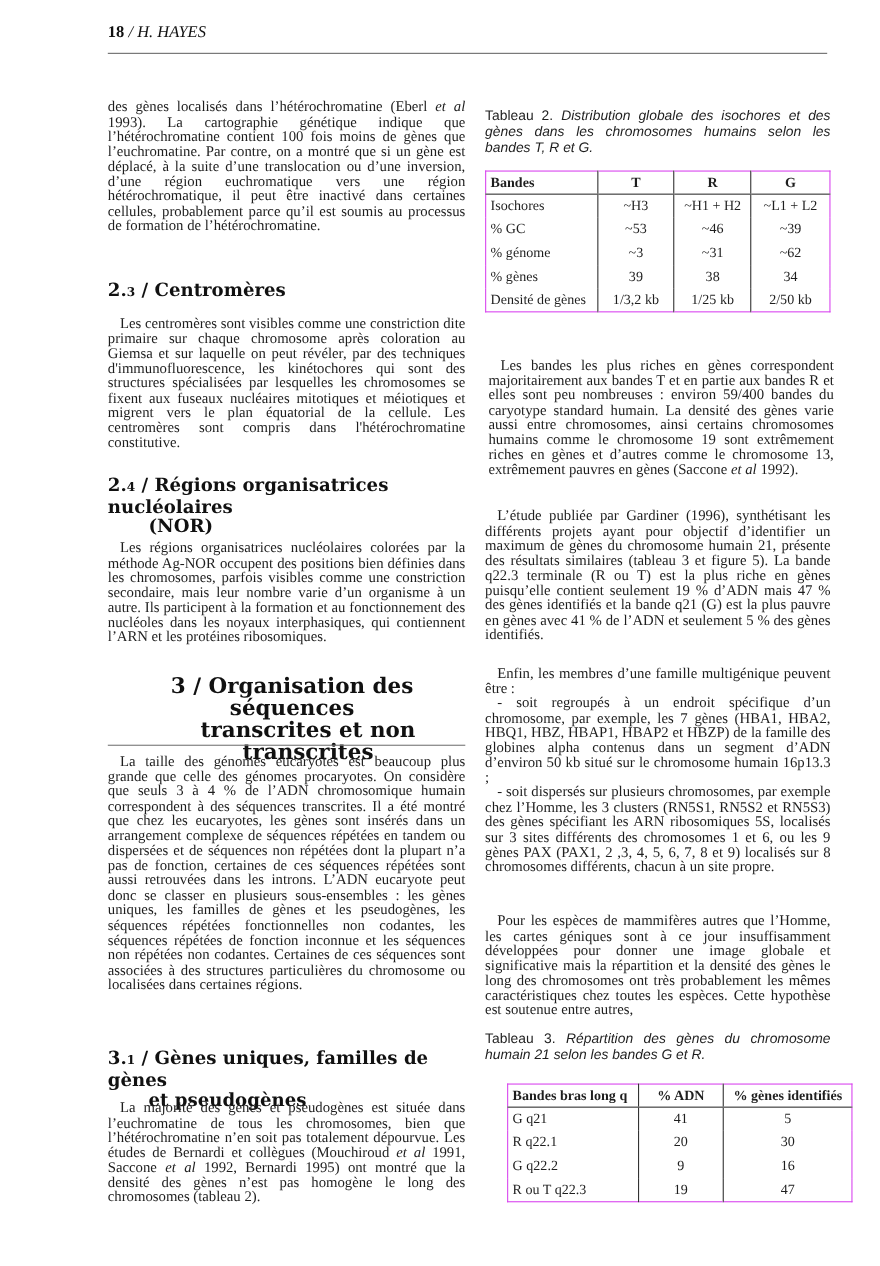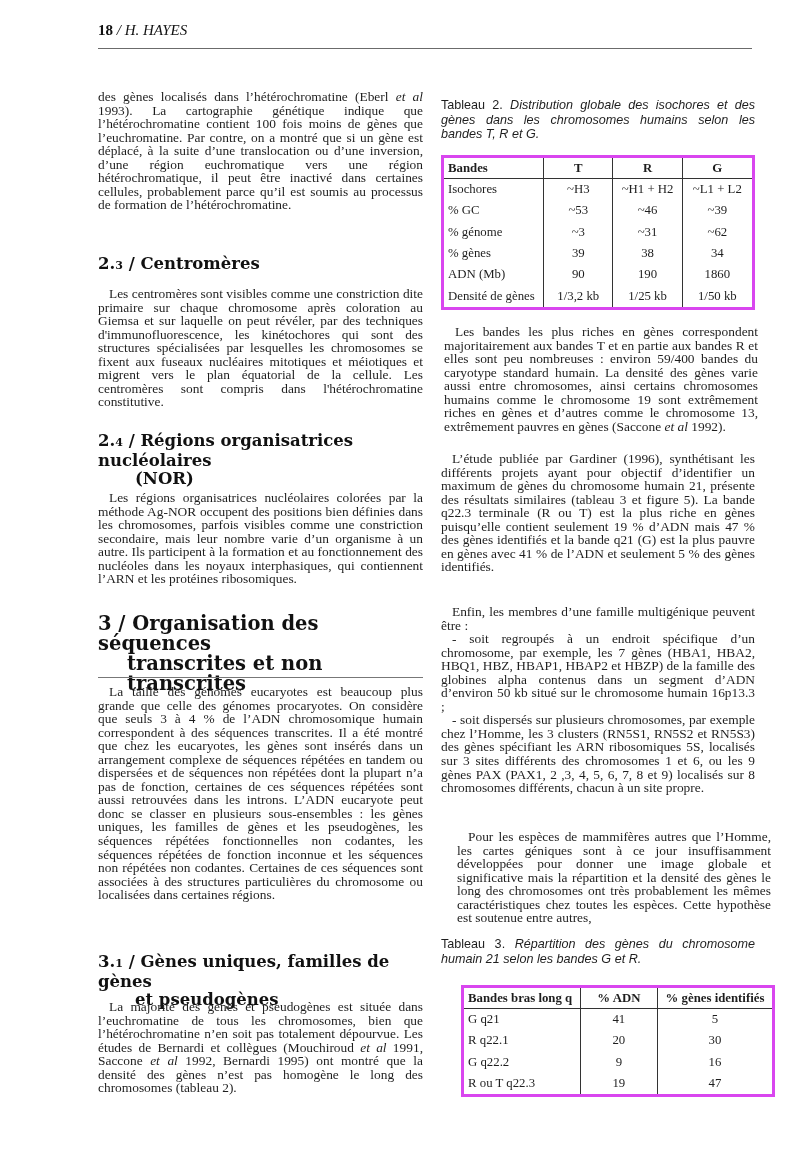--- a/index.html
+++ b/index.html
@@ -14,34 +14,34 @@
 
   
   .txt { font-family: "Liberation Serif", serif; font-size: 13.4px; line-height: 13.55px; text-align: justify; color: #1e1e1e; }
   .txt p { margin: 0; }
   .indent { text-indent: 11px; }
   .it { font-style: italic; }
 
   .h2 { font-family: "DejaVu Serif", serif; font-weight: bold; font-size: 16.5px; line-height: 18px; color: #111; }
   .h2 .num small { font-size: 11px; }
   .h2 .cont { display: block; padding-left: 37px; }
-  .h1 { font-family: "DejaVu Serif", serif; font-weight: bold; font-size: 19.5px; line-height: 20px; color: #111; }
+  .h1 { font-family: "DejaVu Serif", serif; font-weight: bold; font-size: 19.5px; line-height: 20px; color: #111; text-align: center; }
   .h1 .cont { display: block; padding-left: 29px; }
   #sec3-rule { left: 98px; top: 677px; width: 325px; height: 0; border-top: 1px solid #777; }
 
   
   .cap { font-family: "Liberation Sans", sans-serif; font-size: 12.6px; line-height: 14.5px; text-align: justify; color: #1e1e1e; }
   .cap .lbl { font-weight: normal; }
   .cap .ci { font-style: italic; }
 
   
   table.dt { border-collapse: collapse; font-family: "Liberation Serif", serif; font-size: 12.8px; color: #1e1e1e; }
   table.dt td, table.dt th { padding: 0 4px; height: 21.3px; }
   table.dt th { font-weight: bold; border-bottom: 1px solid #333; height: 20px; }
-  table.dt { border: 3px solid #d946ef; }
+  table.dt { border: 1px solid #d946ef; }
   table.dt .c0 { text-align: left; }
   table.dt .cn { text-align: center; border-left: 1px solid #333; }
 
   #footer { left: 98px; top: 1118px; font-family: "Liberation Serif", serif; font-style: italic; font-size: 12.4px; color: #222; margin-top: 34px; }
 </style>
 </head>
 <body>
 
 <div id="running-head" class="abs">
   <span>18</span>
@@ -123,49 +123,43 @@
         <td class="cn">~31</td>
         <td class="cn">~62</td>
       </tr>
       <tr>
         <td class="c0">% gènes</td>
         <td class="cn">39</td>
         <td class="cn">38</td>
         <td class="cn">34</td>
       </tr>
       <tr>
-        <td class="c0">ADN (Mb)</td>
-        <td class="cn">90</td>
-        <td class="cn">190</td>
-        <td class="cn">1860</td>
-      </tr>
-      <tr>
         <td class="c0">Densité de gènes</td>
         <td class="cn">1/3,2 kb</td>
         <td class="cn">1/25 kb</td>
-        <td class="cn">1/50 kb</td>
+        <td class="cn">2/50 kb</td>
       </tr>
     </tbody>
 </table>
 
 <div class="abs txt" style="left:444px; top:325px; width:314px;">
   <p class="indent"><span>Les bandes les plus riches en gènes correspondent majoritairement aux bandes T et en partie aux bandes R et elles sont peu nombreuses : environ 59/400 bandes du caryotype standard humain. La densité des gènes varie aussi entre chromosomes, ainsi certains chromosomes humains comme le chromosome 19 sont extrêmement riches en gènes et d’autres comme le chromosome 13, extrêmement pauvres en gènes (Saccone </span><span class="it">et al</span><span> 1992).</span></p>
 </div>
 
-<div class="abs txt" style="left:441px; top:452px; width:314px;">
+<div class="abs txt" style="left:441px; top:462px; width:314px;">
   <p class="indent">L’étude publiée par Gardiner (1996), synthétisant les différents projets ayant pour objectif d’identifier un maximum de gènes du chromosome humain 21, présente des résultats similaires (tableau 3 et figure 5). La bande q22.3 terminale (R ou T) est la plus riche en gènes puisqu’elle contient seulement 19 % d’ADN mais 47 % des gènes identifiés et la bande q21 (G) est la plus pauvre en gènes avec 41 % de l’ADN et seulement 5 % des gènes identifiés.</p>
 </div>
 
 <div class="abs txt" style="left:441px; top:605px; width:314px;">
   <p class="indent">Enfin, les membres d’une famille multigénique peuvent être :</p>
   <p class="indent">- soit regroupés à un endroit spécifique d’un chromosome, par exemple, les 7 gènes (HBA1, HBA2, HBQ1, HBZ, HBAP1, HBAP2 et HBZP) de la famille des globines alpha contenus dans un segment d’ADN d’environ 50 kb situé sur le chromosome humain 16p13.3 ;</p>
   <p class="indent">- soit dispersés sur plusieurs chromosomes, par exemple chez l’Homme, les 3 clusters (RN5S1, RN5S2 et RN5S3) des gènes spécifiant les ARN ribosomiques 5S, localisés sur 3 sites différents des chromosomes 1 et 6, ou les 9 gènes PAX (PAX1, 2 ,3, 4, 5, 6, 7, 8 et 9) localisés sur 8 chromosomes différents, chacun à un site propre.</p>
 </div>
 
-<div class="abs txt" style="left:441px; top:830px; width:314px;margin-left:16px;">
+<div class="abs txt" style="left:441px; top:830px; width:314px;">
   <p class="indent">Pour les espèces de mammifères autres que l’Homme, les cartes géniques sont à ce jour insuffisamment développées pour donner une image globale et significative mais la répartition et la densité des gènes le long des chromosomes ont très probablement les mêmes caractéristiques chez toutes les espèces. Cette hypothèse est soutenue entre autres,</p>
 </div>
 
 <div class="abs cap" style="left:441px; top:937px; width:314px;">
   <span class="lbl">Tableau 3.</span><span class="ci"> Répartition des gènes du chromosome humain 21 selon les bandes G et R.</span>
 </div>
 
 <table class="dt abs" id="table3" style="left:441px; top:985px; width:314px;margin-left:20px;">
   <colgroup>
       <col style="width:119px">

